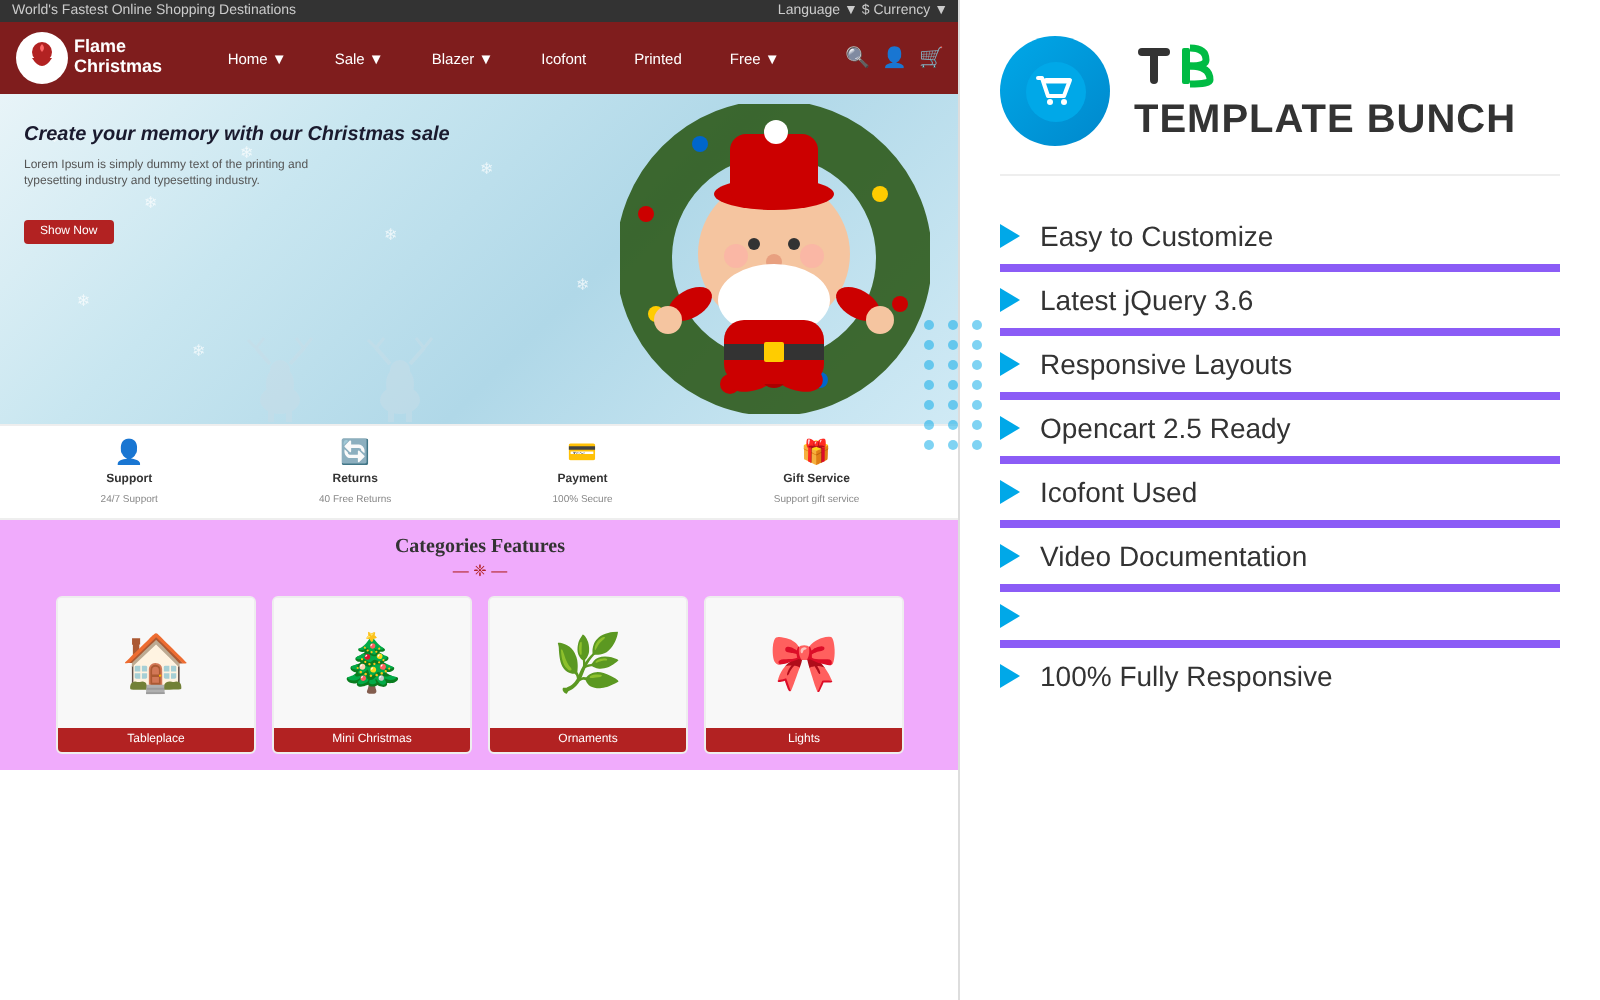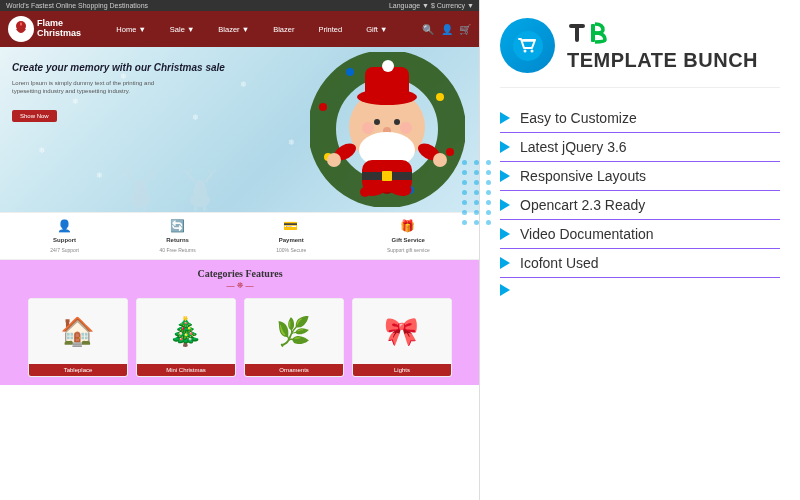--- a/index.html
+++ b/index.html
@@ -327,21 +327,21 @@
       flex-direction: column;
       gap: 0;
       flex: 1;
     }
 
     .feature-row {
       display: flex;
       align-items: center;
       gap: 10px;
       padding: 6px 0;
-      border-bottom: 1px solid #8b5cf6;
+      border-bottom: 4px solid #8b5cf6;
     }
 
     .feature-row:last-child {
       border-bottom: none;
     }
 
     .play-icon {
       width: 0;
       height: 0;
       border-top: 6px solid transparent;
@@ -397,23 +397,23 @@
         </div>
         <div class="logo-text">
           <div>Flame</div>
           <div>Christmas</div>
         </div>
       </div>
       <div class="nav-links">
         <span class="nav-link">Home ▼</span>
         <span class="nav-link">Sale ▼</span>
         <span class="nav-link">Blazer ▼</span>
-        <span class="nav-link">Blazer</span>
+        <span class="nav-link">Icofont</span>
         <span class="nav-link">Printed</span>
-        <span class="nav-link">Gift ▼</span>
+        <span class="nav-link">Free ▼</span>
       </div>
       <div class="nav-icons">
         <span class="nav-icon">🔍</span>
         <span class="nav-icon">👤</span>
         <span class="nav-icon">🛒</span>
       </div>
     </div>
 
     <div class="hero">
       <div class="snow-container">
@@ -621,28 +621,32 @@
     <div class="feature-row">
       <div class="play-icon"></div>
       <span class="feature-text">Latest jQuery 3.6</span>
     </div>
     <div class="feature-row">
       <div class="play-icon"></div>
       <span class="feature-text">Responsive Layouts</span>
     </div>
     <div class="feature-row">
       <div class="play-icon"></div>
-      <span class="feature-text">Opencart 2.3 Ready</span>
+      <span class="feature-text">Opencart 2.5 Ready</span>
+    </div>
+    <div class="feature-row">
+      <div class="play-icon"></div>
+      <span class="feature-text">Icofont Used</span>
     </div>
     <div class="feature-row">
       <div class="play-icon"></div>
       <span class="feature-text">Video Documentation</span>
     </div>
     <div class="feature-row">
       <div class="play-icon"></div>
-      <span class="feature-text">Icofont Used</span>
-    </div>
-    <div class="feature-row">
-      <div class="play-icon"></div>
+    </div>
+    <div class="feature-row">
+      <div class="play-icon"></div>
+      <span class="feature-text">100% Fully Responsive</span>
     </div>
   </div>
 
 </div>
 
 </body></html>

